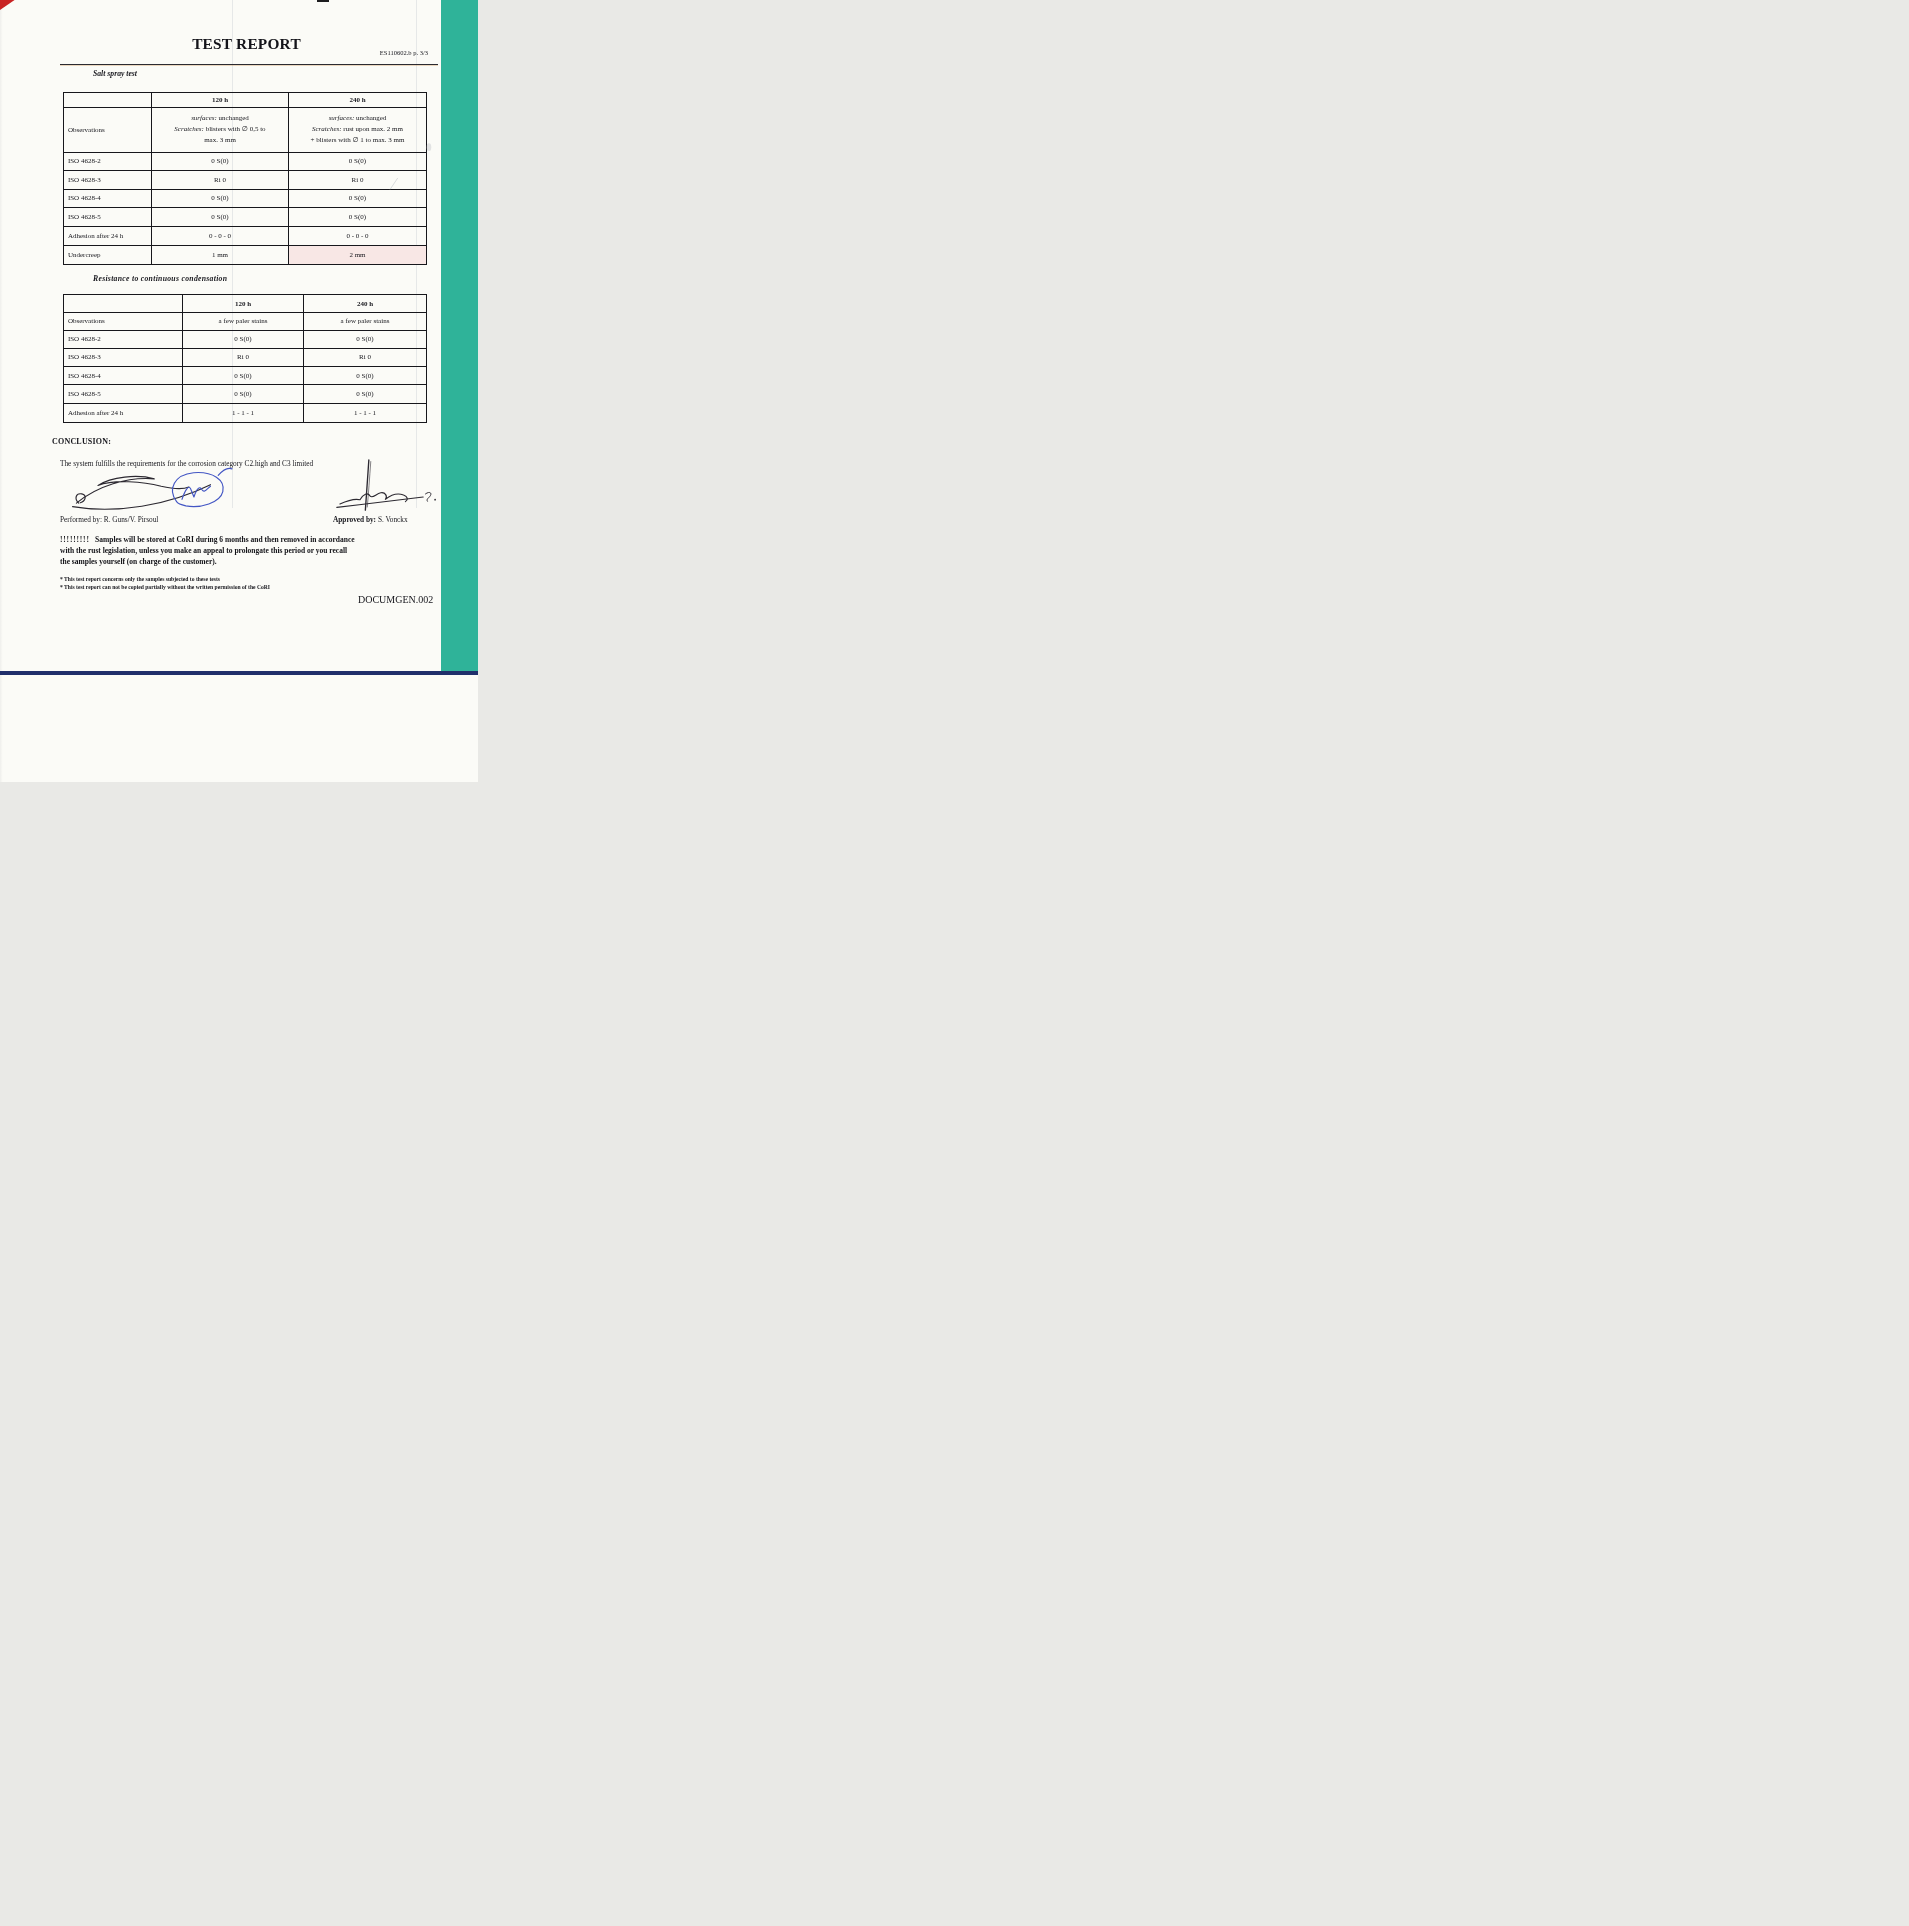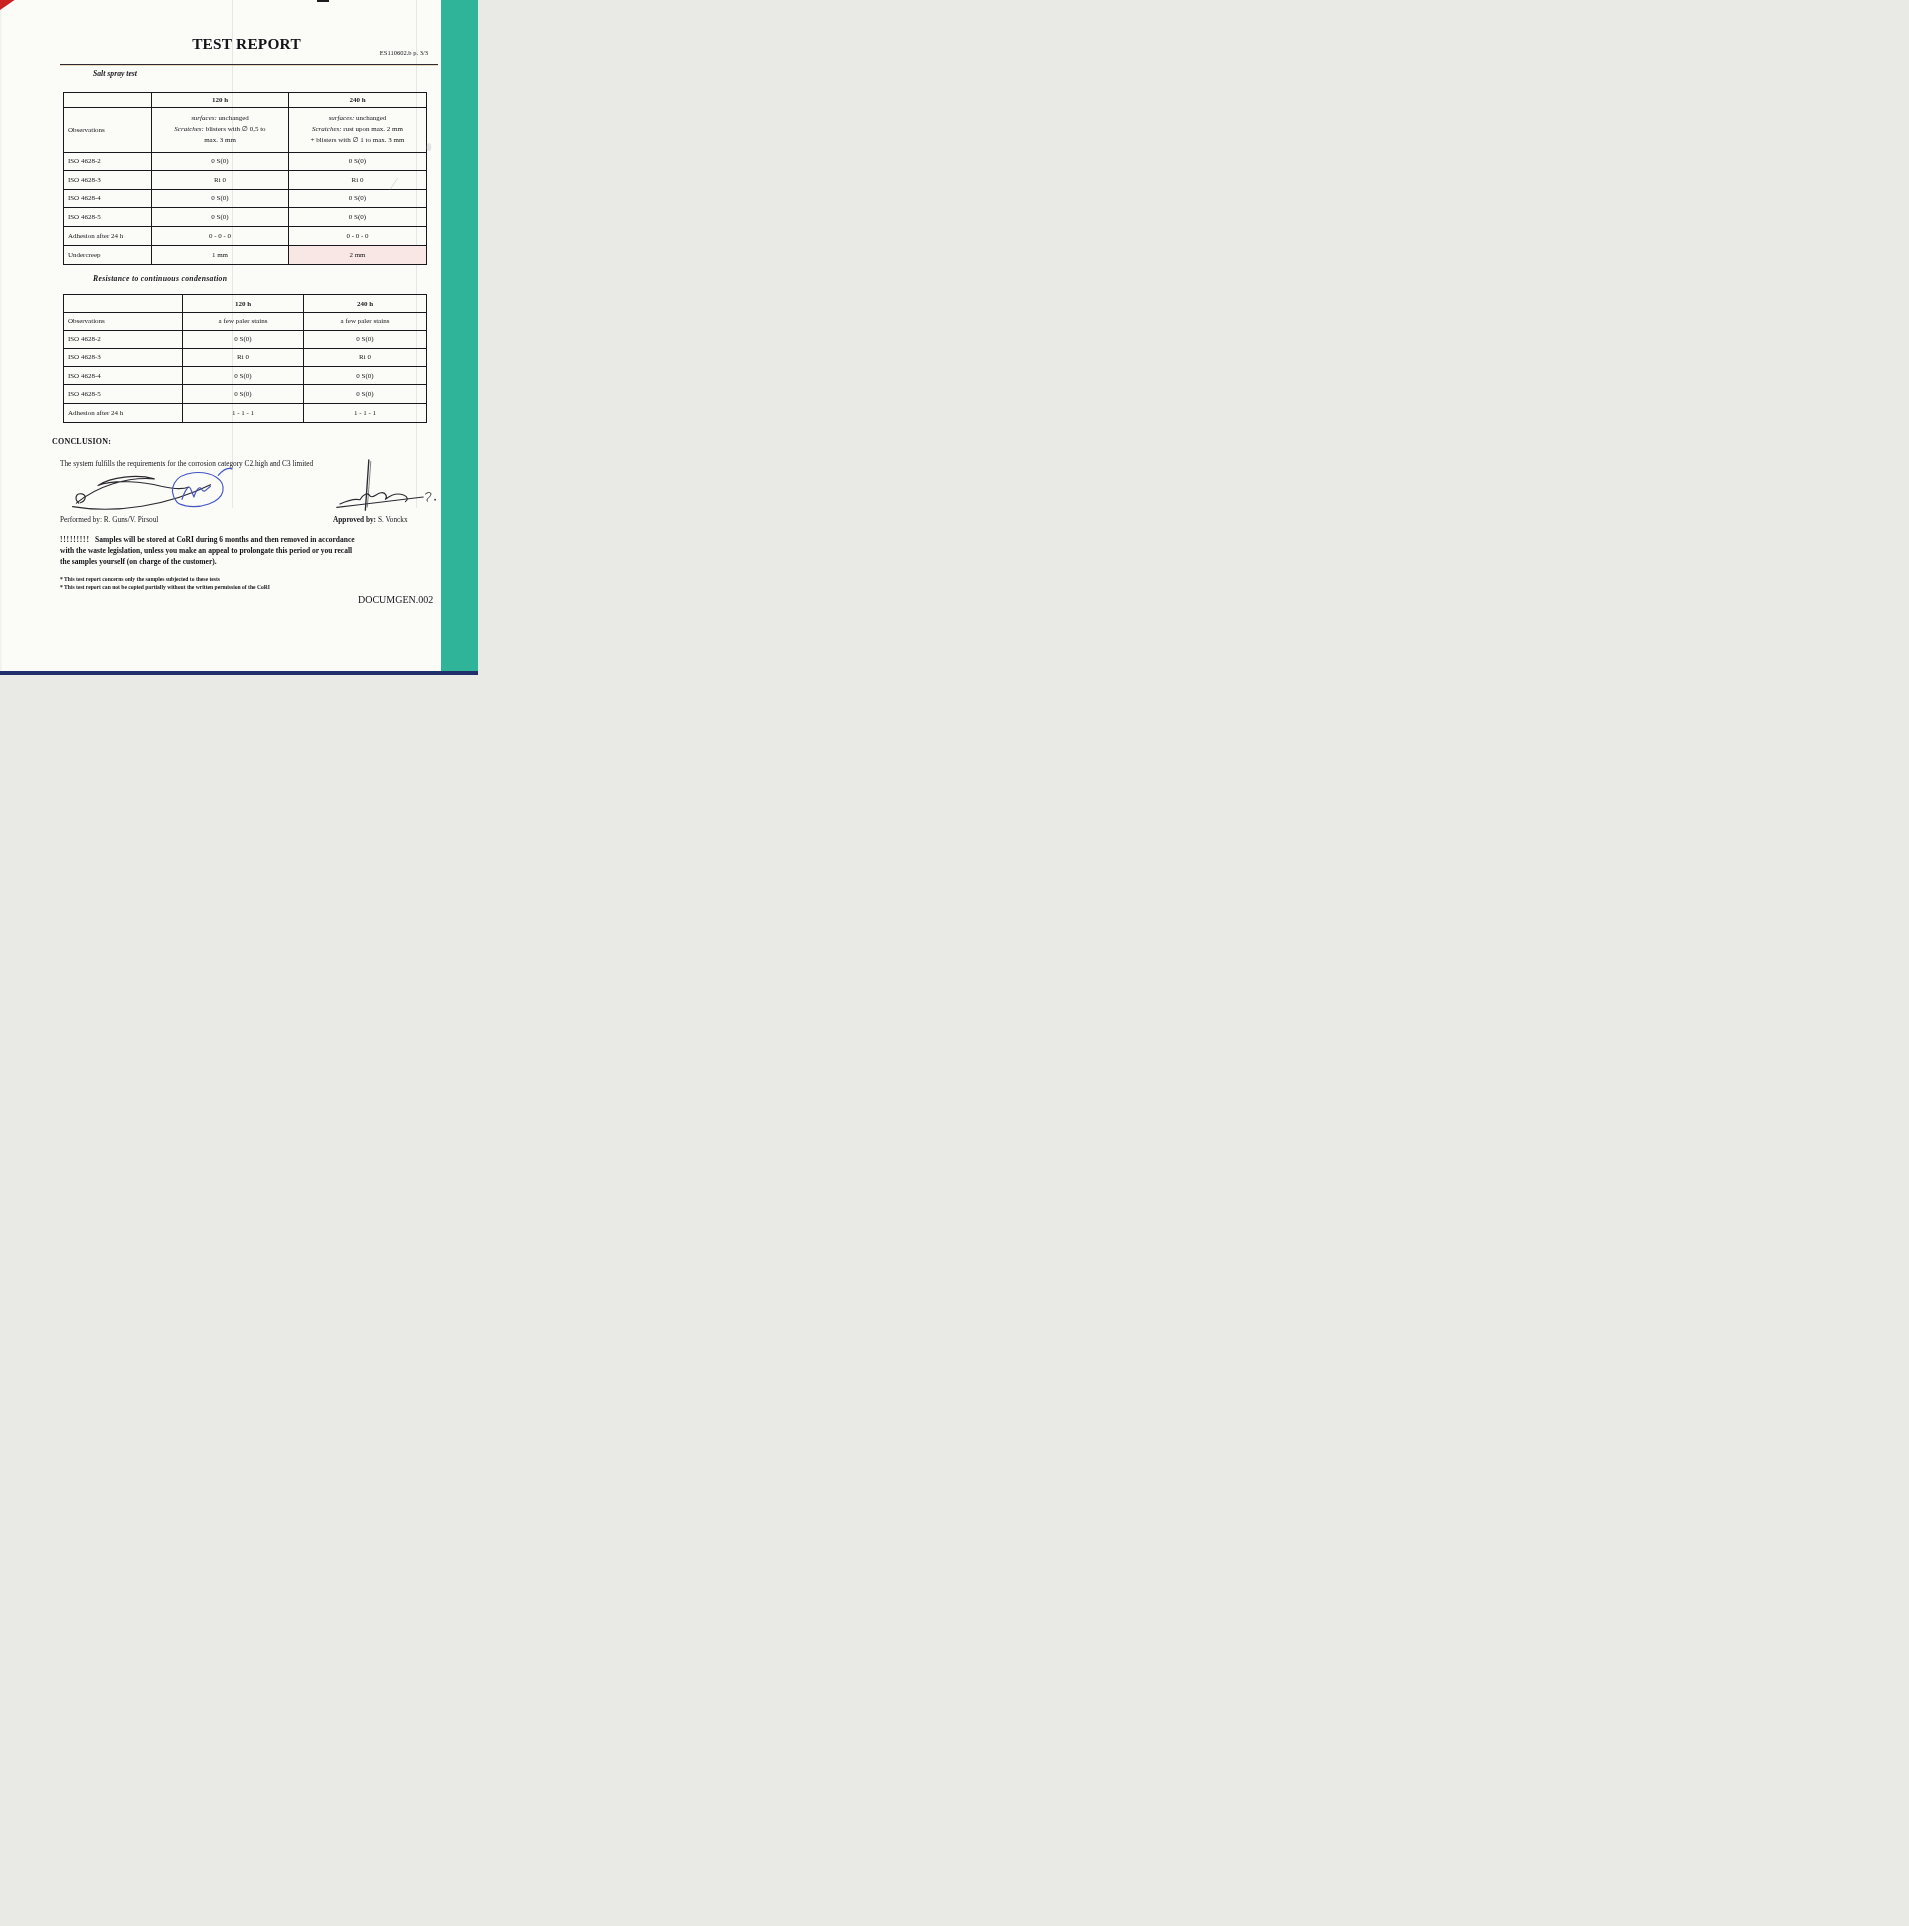--- a/index.html
+++ b/index.html
@@ -1,19 +1,19 @@
 <!DOCTYPE html>
 <html style="font-size:6.2px"><head>
 <meta charset="utf-8">
 <style>
   html, body { margin: 0; padding: 0; background: #e9e9e6; }
   #scan-page {
     position: relative;
     width: 478px;
-    height: 675px;
+    height: 782px;
     background: linear-gradient(90deg, #efefec 0px, #fbfbf7 2.7px);
     overflow: hidden;
     font-family: "Liberation Serif", "DejaVu Serif", serif;
     color: #17171d;
   }
   .abs { position: absolute; }
 
   
   #teal-band { left: 441px; top: 0; width: 37px; height: 675px; }
   #navy-bar  { left: 0; top: 671px; width: 478px; height: 3.5px; }
@@ -192,21 +192,21 @@
   <div class="abs" id="conclusion-label">CONCLUSION:</div>
   <div class="abs" id="conclusion-text">The system fulfills the requirements for the corrosion category C2.high and C3 limited</div>
 
   <div class="abs" id="performed-by">Performed by: R. Guns/V. Pirsoul</div>
   <div class="abs" id="approved-by">
     <span class="bold">Approved by:</span><span> S. Vonckx</span>
   </div>
 
   <div class="abs" id="notice">
     <div><span class="bangs">!!!!!!!!!</span><span>Samples will be stored at CoRI during 6 months and then removed in accordance</span></div>
-    <div>with the waste legislation, unless you make an appeal to prolongate this period or you recall</div>
+    <div>with the rust legislation, unless you make an appeal to prolongate this period or you recall</div>
     <div>the samples yourself (on charge of the customer).</div>
   </div>
 
   <div class="abs footnote" id="footnote-1">* This test report concerns only the samples subjected to these tests</div>
   <div class="abs footnote" id="footnote-2">* This test report can not be copied partially without the written permission of the CoRI</div>
   <div class="abs" id="doc-code">DOCUMGEN.002</div>
 
   <svg class="abs" id="ink-overlay" viewBox="0 0 1240 1752">
 
     <g fill="none" stroke-linecap="round" stroke-linejoin="round">

